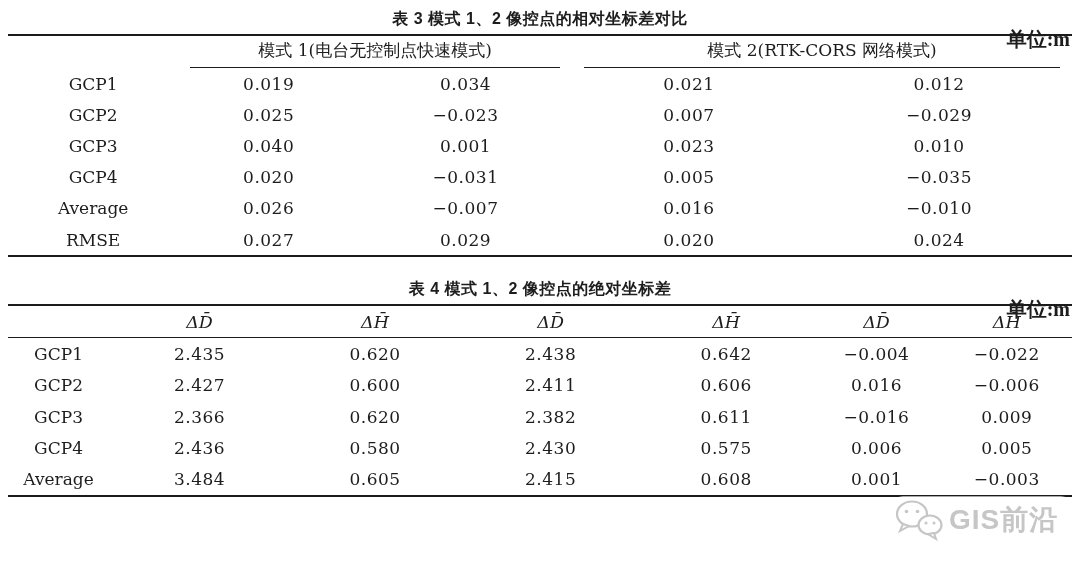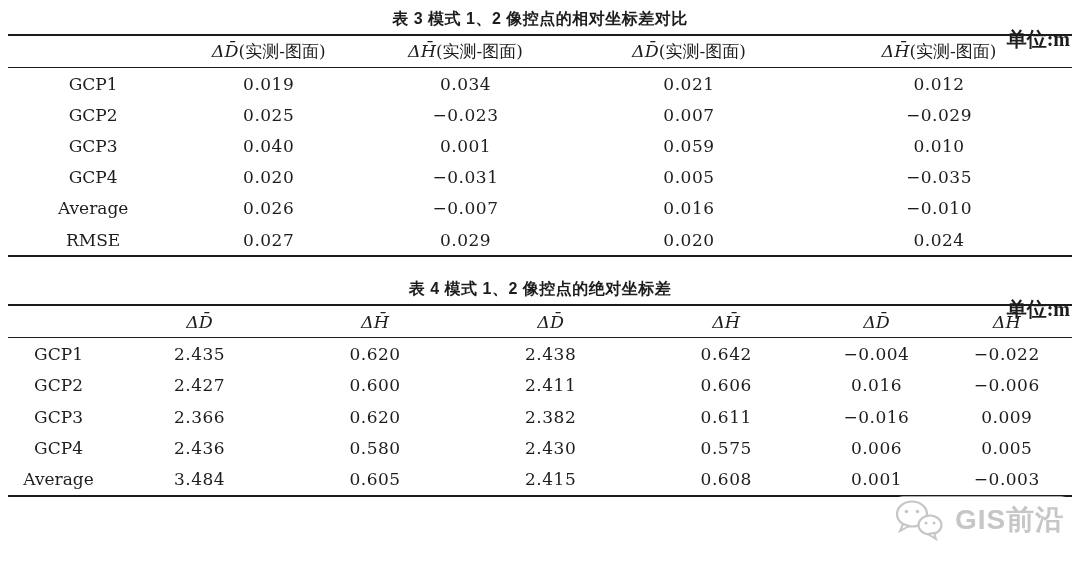--- a/index.html
+++ b/index.html
@@ -31,21 +31,21 @@
   .grp .spanrule{
     border-bottom:1.5px solid #1b1b1b;margin:0 12px;padding:3px 0 5px 0;
     font-size:17px;
   }
   .under{border-bottom:1.5px solid #1b1b1b;}
   .msym{font-style:italic;font-size:17.5px;}
   .sub .cjk{font-size:17px;}
   td.num{font-variant-numeric:tabular-nums;letter-spacing:.5px;}
   .watermark{
     position:absolute;left:893px;top:496px;width:178px;height:48px;
-    display:flex;align-items:center;gap:10px;z-index:5;
+    display:flex;align-items:center;gap:4px;z-index:5;
     background:rgba(255,255,255,0.62);border-radius:10px;
   }
   .watermark .wm-text{
     color:#c6c6c6;font-size:28px;font-weight:bold;letter-spacing:1px;
     font-family:"Liberation Sans","DejaVu Sans",sans-serif;
     text-shadow:0 0 3px #ffffff,0 0 6px #ffffff;white-space:nowrap;
   }
 </style>
 </head>
 <body>
@@ -60,25 +60,27 @@
   <table class="t3">
     <colgroup>
       <col style="width:16%">
         <col style="width:17%">
         <col style="width:20%">
       <col style="width:22%">
         <col style="width:25%">
     </colgroup>
     <thead>
       <tr>
-        <th class="under"></th>
-        <th class="under sub"><span class="msym">ΔD̄</span><span class="cjk">(实测-图面)</span></th>
-        <th class="under sub"><span class="msym">ΔH̄</span><span class="cjk">(实测-图面)</span></th>
-        <th class="under sub"><span class="msym">ΔD̄</span><span class="cjk">(实测-图面)</span></th>
-        <th class="under sub"><span class="msym">ΔH̄</span><span class="cjk">(实测-图面)</span></th>
+        <th></th>
+        <th class="grp" colspan="2">
+          <div class="spanrule">模式 1(电台无控制点快速模式)</div>
+        </th>
+        <th class="grp" colspan="2">
+          <div class="spanrule">模式 2(RTK-CORS 网络模式)</div>
+        </th>
       </tr>
     </thead>
     <tbody>
       <tr>
         <td>GCP1</td>
         <td class="num">0.019</td>
         <td class="num">0.034</td>
         <td class="num">0.021</td>
         <td class="num">0.012</td>
       </tr>
@@ -86,21 +88,21 @@
         <td>GCP2</td>
         <td class="num">0.025</td>
         <td class="num">−0.023</td>
         <td class="num">0.007</td>
         <td class="num">−0.029</td>
       </tr>
       <tr>
         <td>GCP3</td>
         <td class="num">0.040</td>
         <td class="num">0.001</td>
-        <td class="num">0.059</td>
+        <td class="num">0.023</td>
         <td class="num">0.010</td>
       </tr>
       <tr>
         <td>GCP4</td>
         <td class="num">0.020</td>
         <td class="num">−0.031</td>
         <td class="num">0.005</td>
         <td class="num">−0.035</td>
       </tr>
       <tr>

